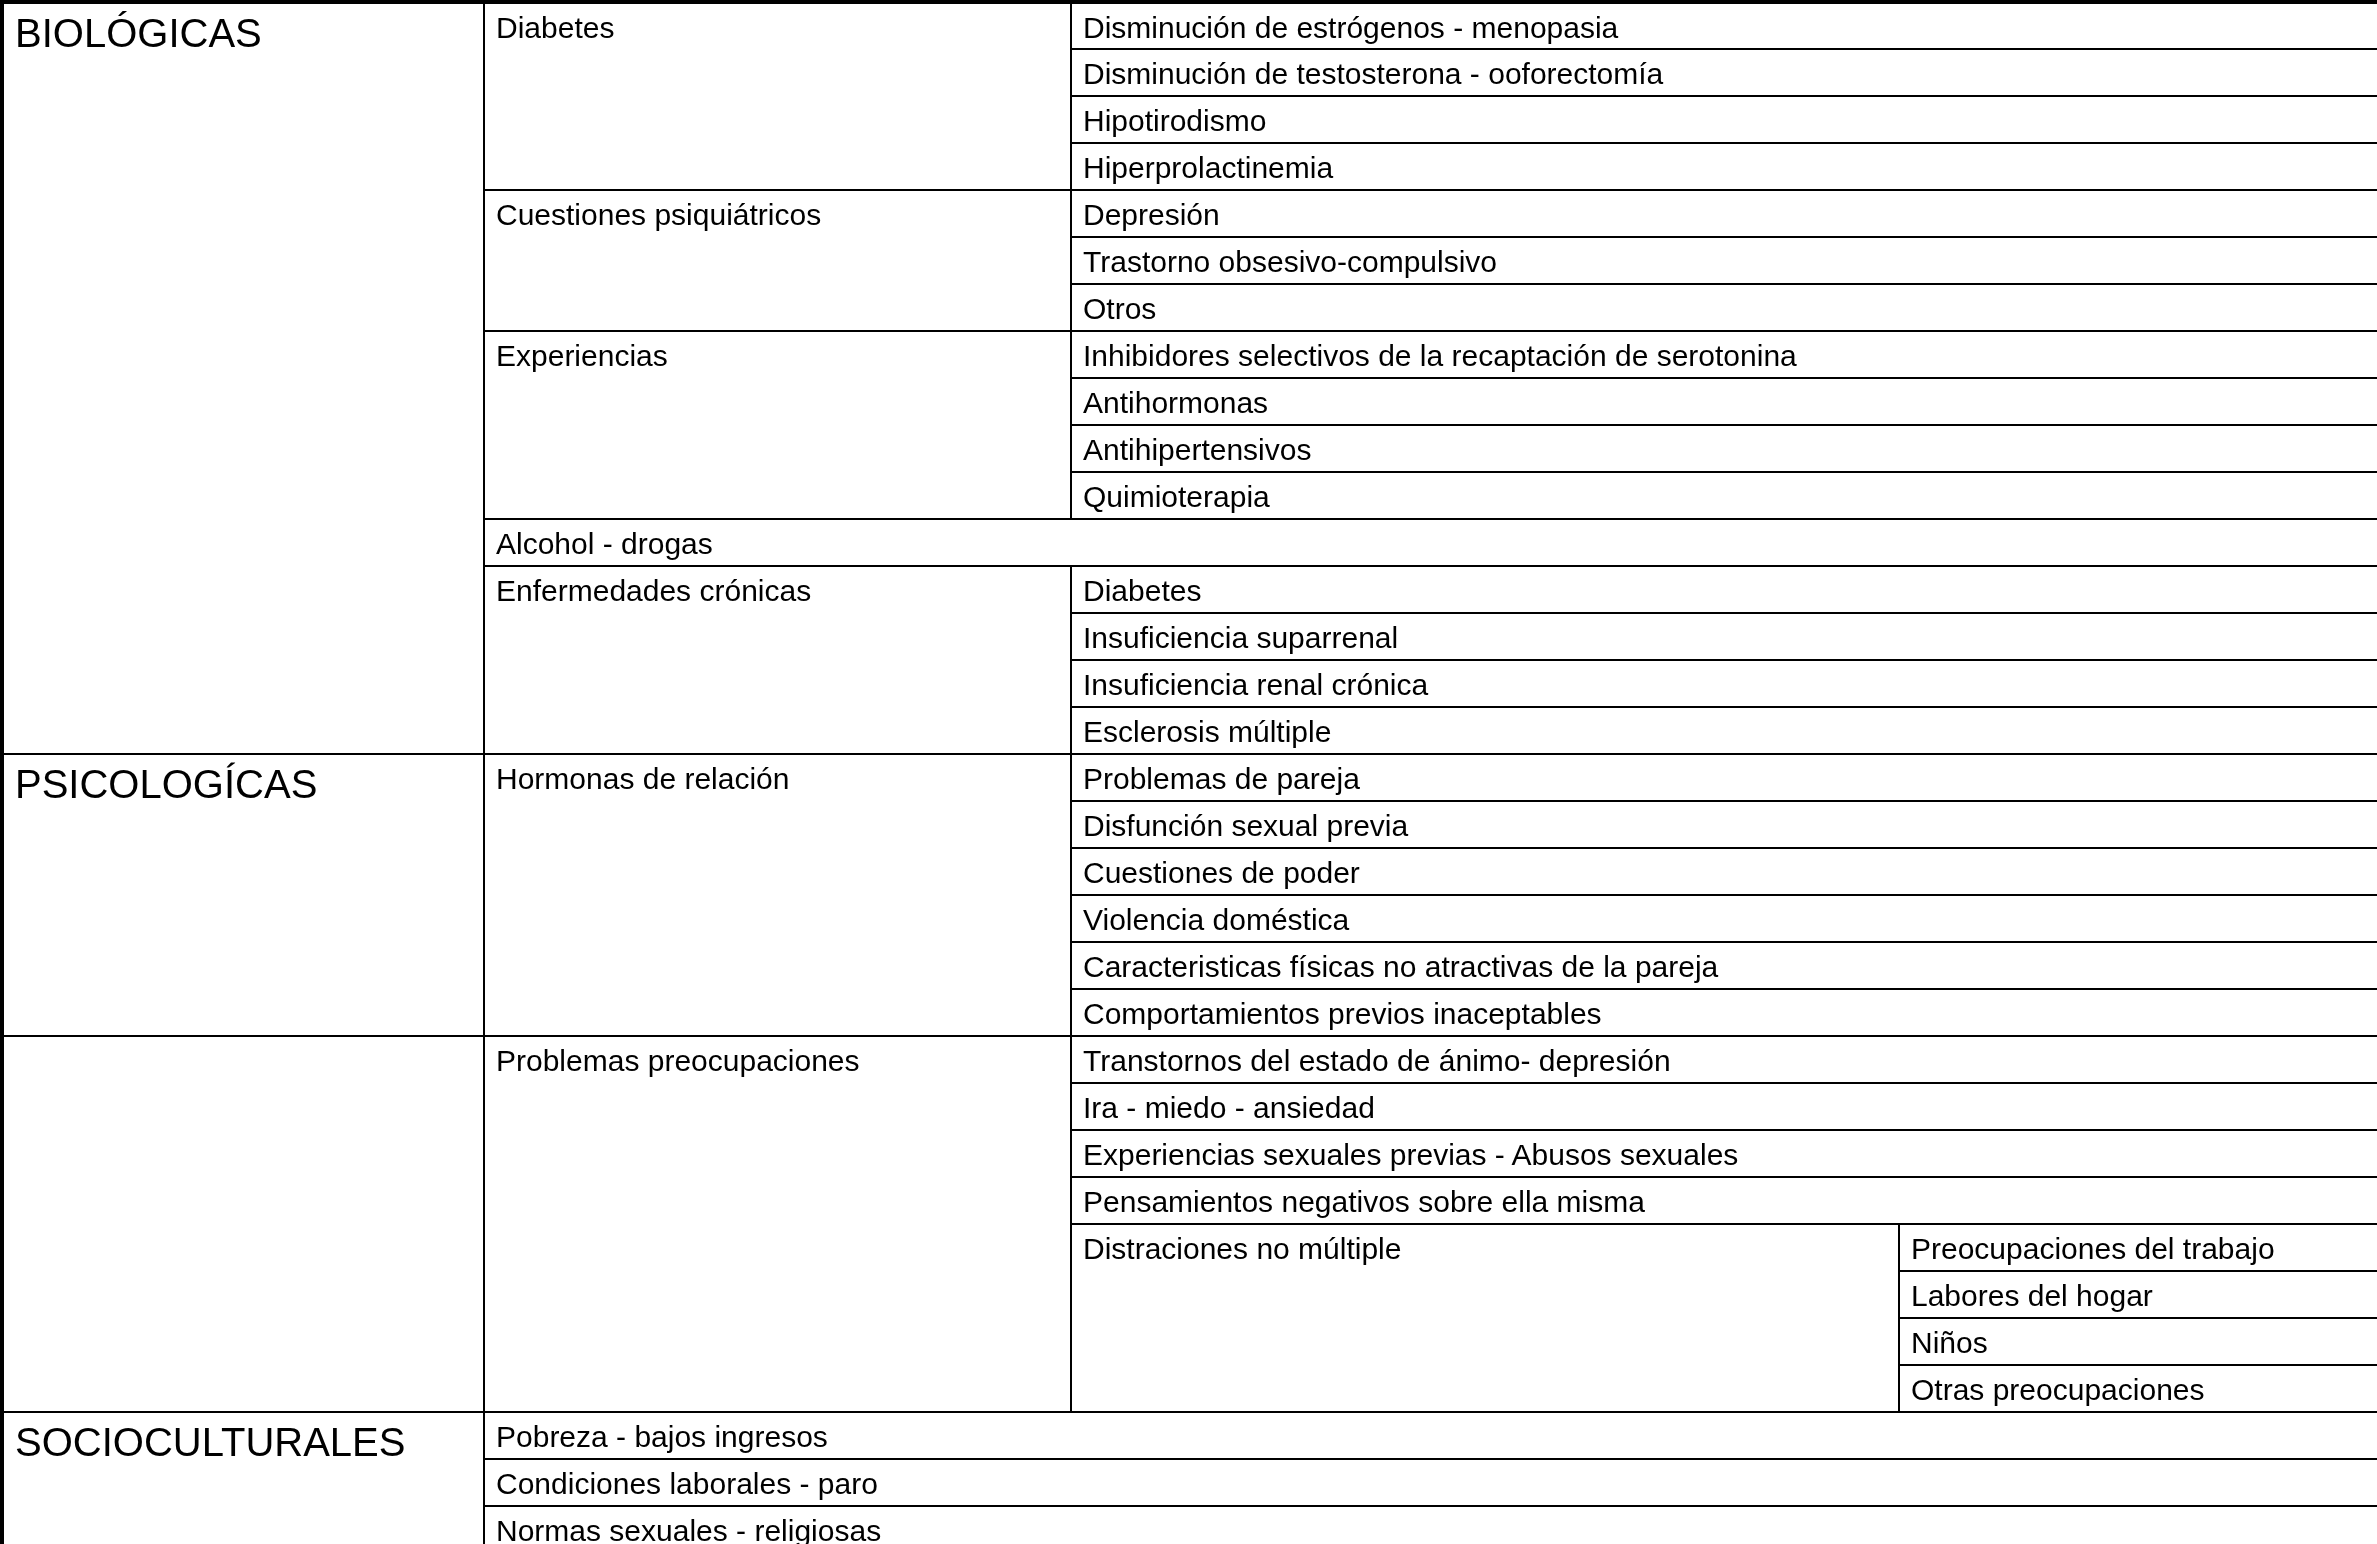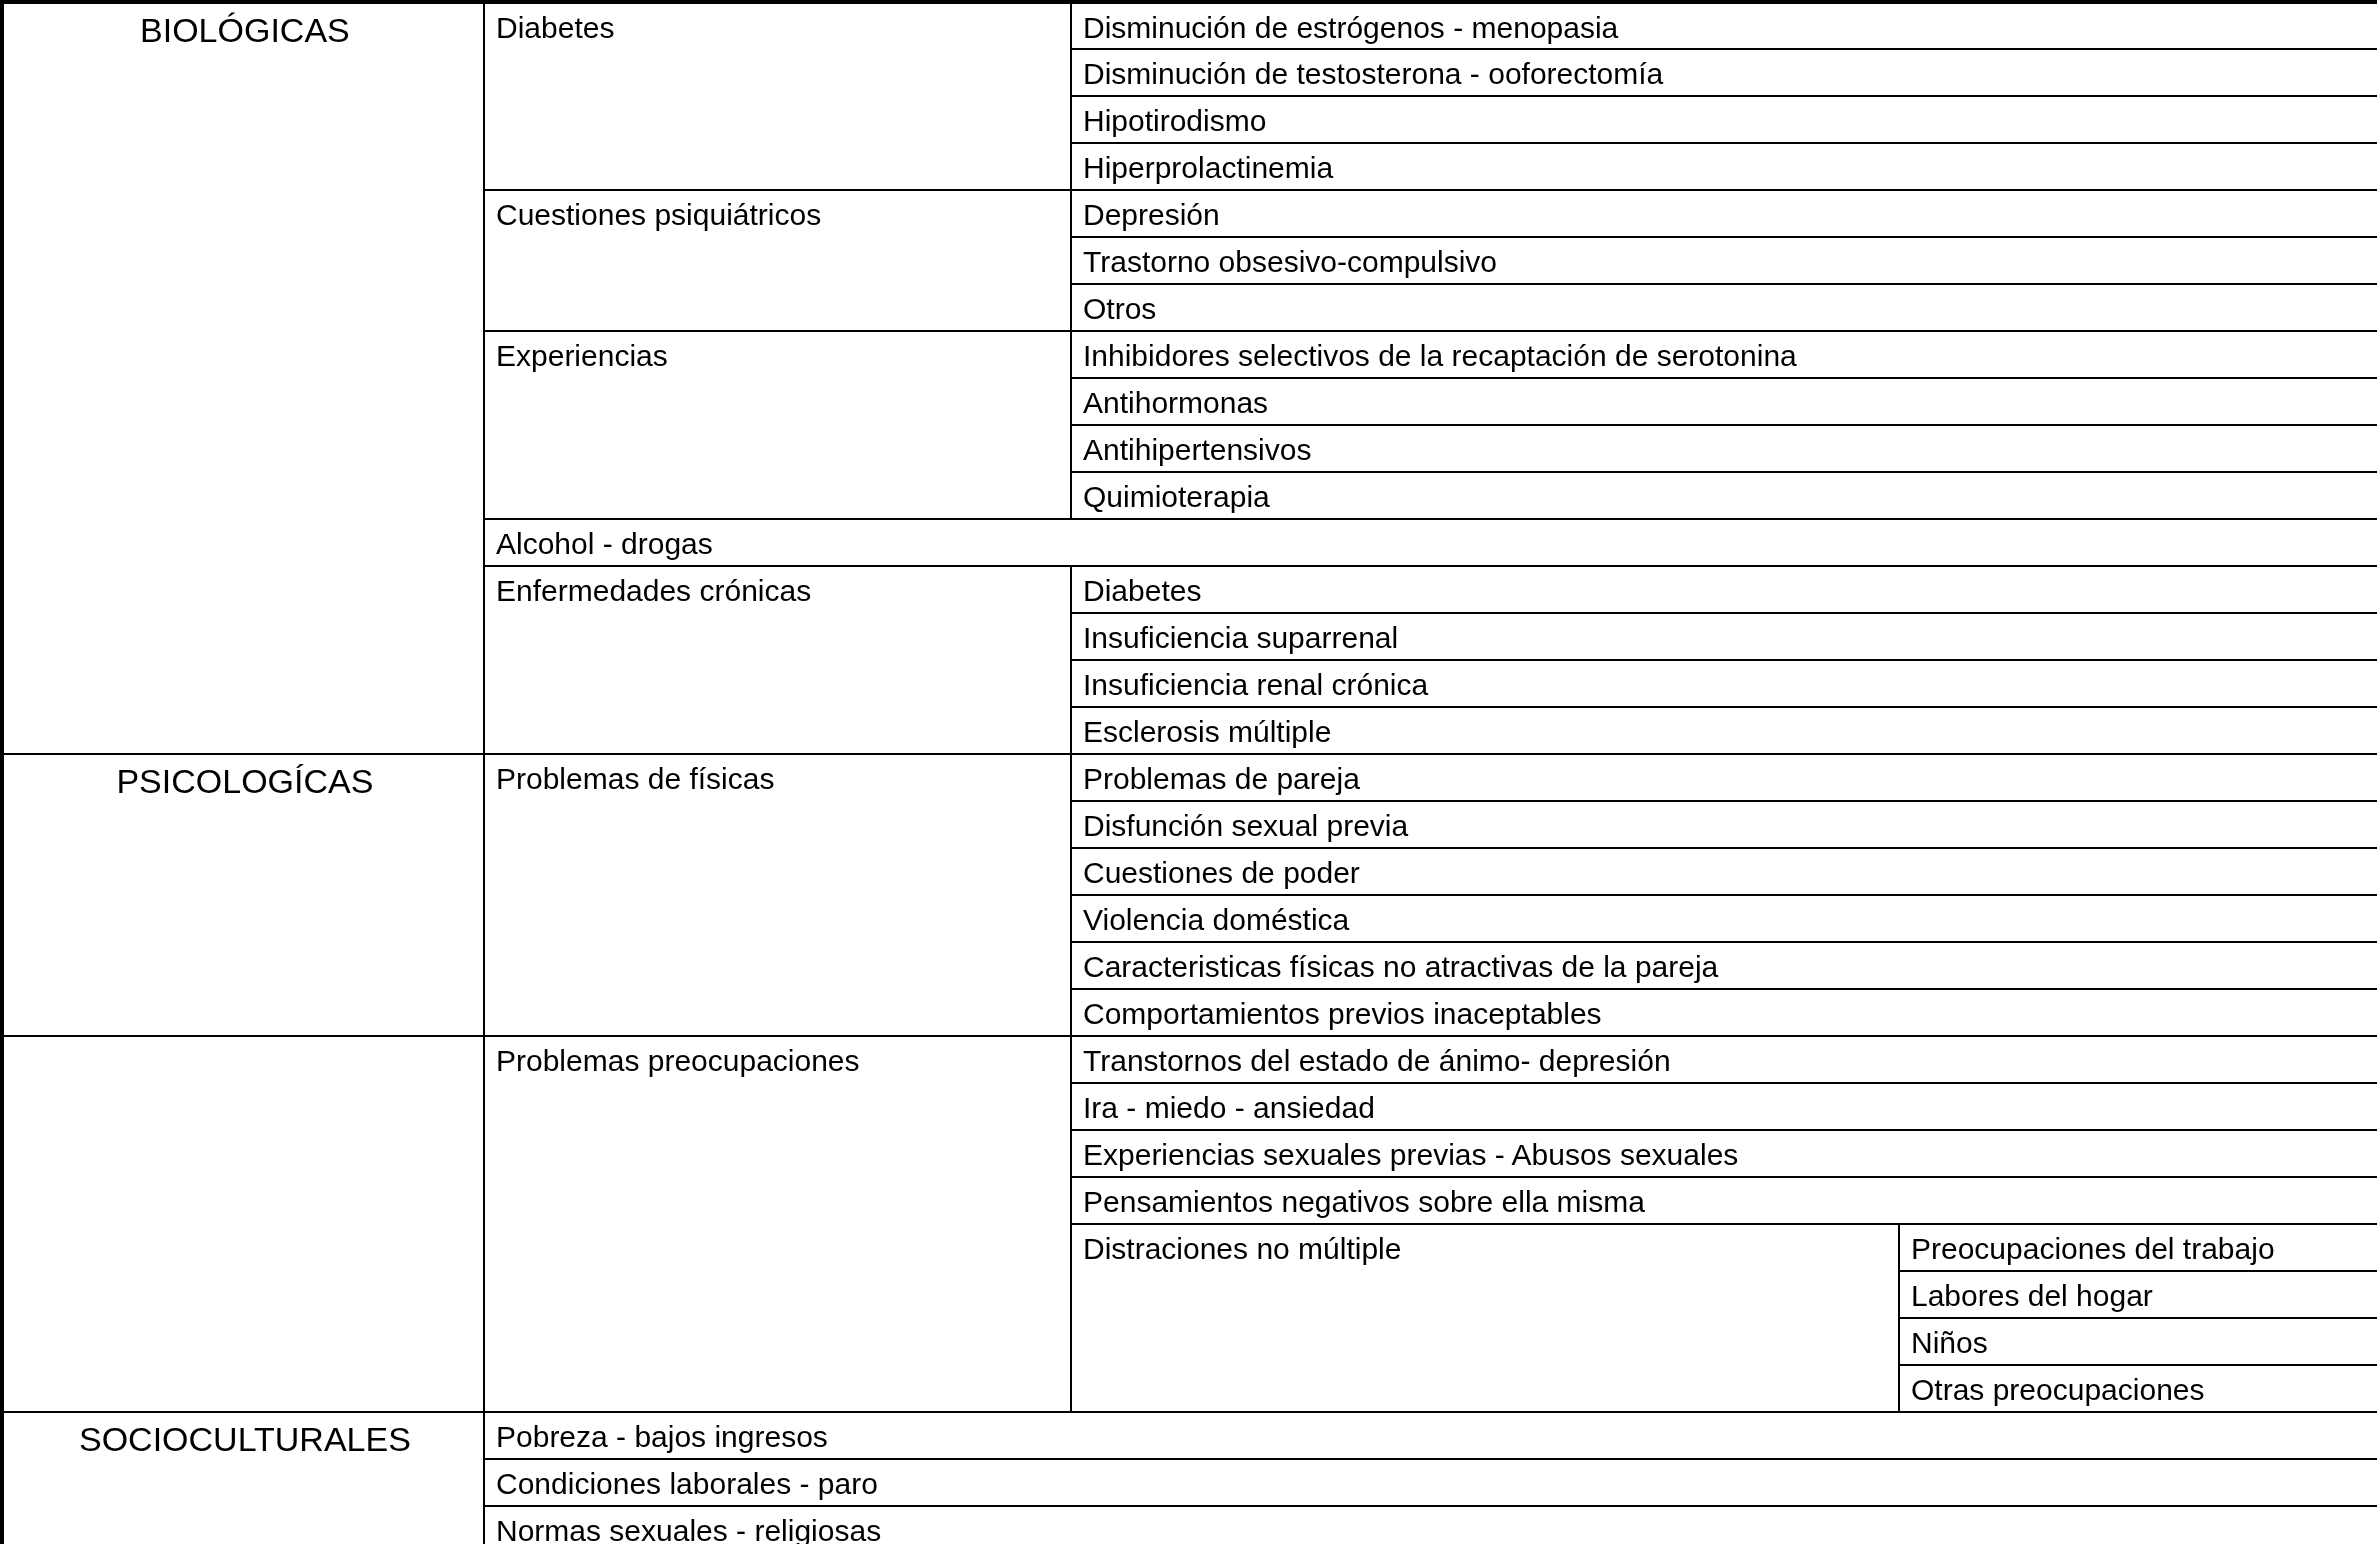--- a/index.html
+++ b/index.html
@@ -25,22 +25,21 @@
   }
   table.classification td {
     border: 2.1px solid #000000;
     vertical-align: top;
     padding: 5.5px 8.2px 0 11px;
     overflow: hidden;
     white-space: nowrap;
   }
   tr.r { height: 47px; }
   td.cat {  
-    font-size: 34px;
-    text-align: center;
+    font-size: 40px;
   }
   td.sub {  
   }
   td.leaf { 
   }
 </style>
 </head>
 <body>
 
 <table class="classification">
@@ -105,21 +104,21 @@
     </tr>
     <tr class="r">
       <td class="leaf" colspan="2">Insuficiencia renal crónica</td>
     </tr>
     <tr class="r">
       <td class="leaf" colspan="2">Esclerosis múltiple</td>
     </tr>
 
     <tr class="r">
       <td class="cat" rowspan="6">PSICOLOGÍCAS</td>
-      <td class="sub" rowspan="6">Problemas de físicas</td>
+      <td class="sub" rowspan="6">Hormonas de relación</td>
       <td class="leaf" colspan="2">Problemas de pareja</td>
     </tr>
     <tr class="r">
       <td class="leaf" colspan="2">Disfunción sexual previa</td>
     </tr>
     <tr class="r">
       <td class="leaf" colspan="2">Cuestiones de poder</td>
     </tr>
     <tr class="r">
       <td class="leaf" colspan="2">Violencia doméstica</td>

